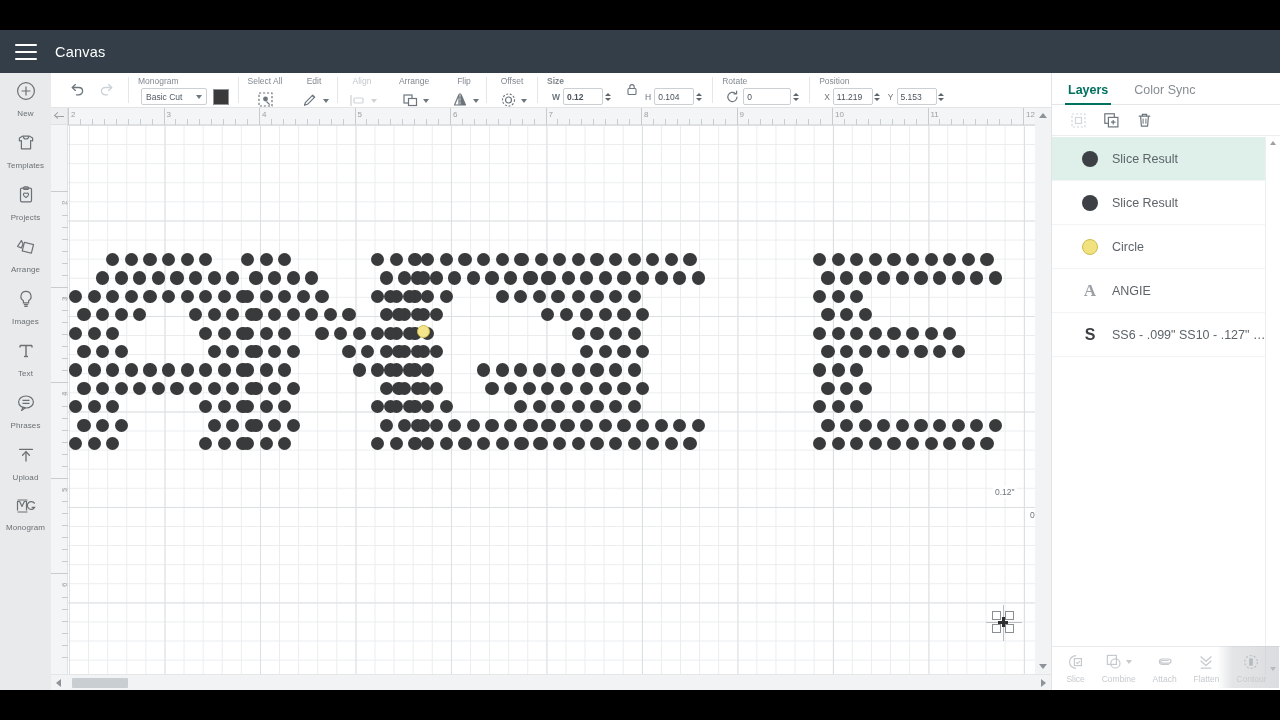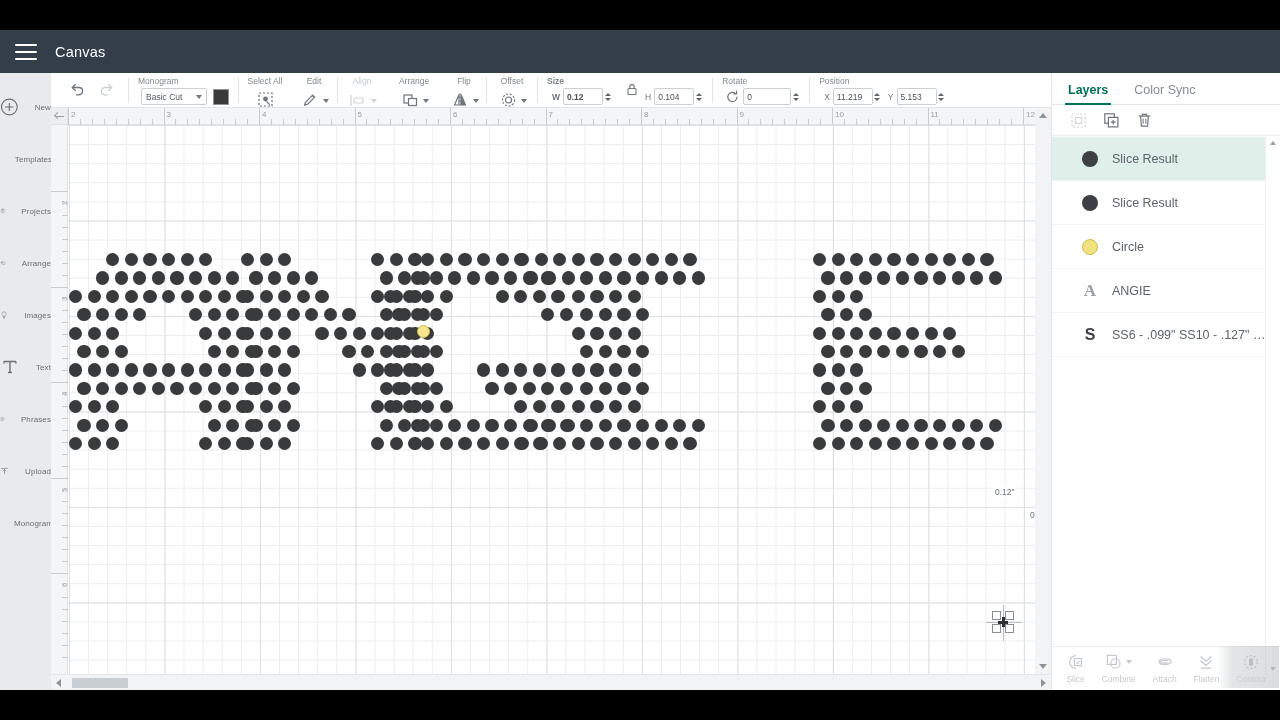--- a/index.html
+++ b/index.html
@@ -55,21 +55,21 @@
      font-size:8.5px; color:#4b5258; display:flex; align-items:center; padding:0 3px; background:#fff; cursor:text;}
   .spin { width:9px; height:17px; display:flex; flex-direction:column; align-items:center; justify-content:center; gap:2px; cursor:pointer;}
   .spin i { display:block; width:0;height:0;border-left:3px solid transparent;border-right:3px solid transparent;}
   .spin i.u { border-bottom:3.5px solid #5d666d;}
   .spin i.d { border-top:3.5px solid #5d666d;}
   .fld-lab { font-size:8.5px; color:#6d757d; margin-right:3px; margin-left:2px;}
   .lockwrap { display:flex; flex-direction:column; align-items:center; justify-content:flex-end; height:35px; width:22px;}
 
   
   .rail { position:absolute; left:0; top:73px; width:51px; height:617px; background:#e8eaeb; padding-top:8px;}
-  .rail-item { height:52px; display:flex; flex-direction:row; align-items:center; justify-content:center; gap:16px; cursor:pointer;}
+  .rail-item { height:52px; display:flex; flex-direction:column; align-items:center; justify-content:flex-start; gap:8px; cursor:pointer;}
   .rail-item .lbl { font-size:8px; color:#6b7075; letter-spacing:.1px;}
 
   
   .canvas-wrap { position:absolute; left:51px; top:108px; width:1000px; height:582px; background:#fff; overflow:hidden;}
   .ruler-h { position:absolute; left:0; top:0; width:1000px; height:17px; background:#f4f5f6; border-bottom:1px solid #dfe1e3; z-index:5;}
   .ruler-v { position:absolute; left:0; top:17px; width:17px; height:565px; background:#f4f5f6; border-right:1px solid #dfe1e3; z-index:5;}
   .ruler-corner { position:absolute; left:0; top:0; width:17px; height:17px; background:#eceeef; z-index:6; border-right:1px solid #dfe1e3; border-bottom:1px solid #dfe1e3;}
   .ruler-corner:after{content:"";position:absolute;left:4px;top:8px;width:9px;height:1px;background:#9ba1a6;}
   .ruler-corner:before{content:"";position:absolute;left:4px;top:5px;width:4px;height:4px;border-left:1px solid #9ba1a6;border-bottom:1px solid #9ba1a6;transform:rotate(45deg);}
   .rtick { position:absolute; background:#c8ccd0;}

